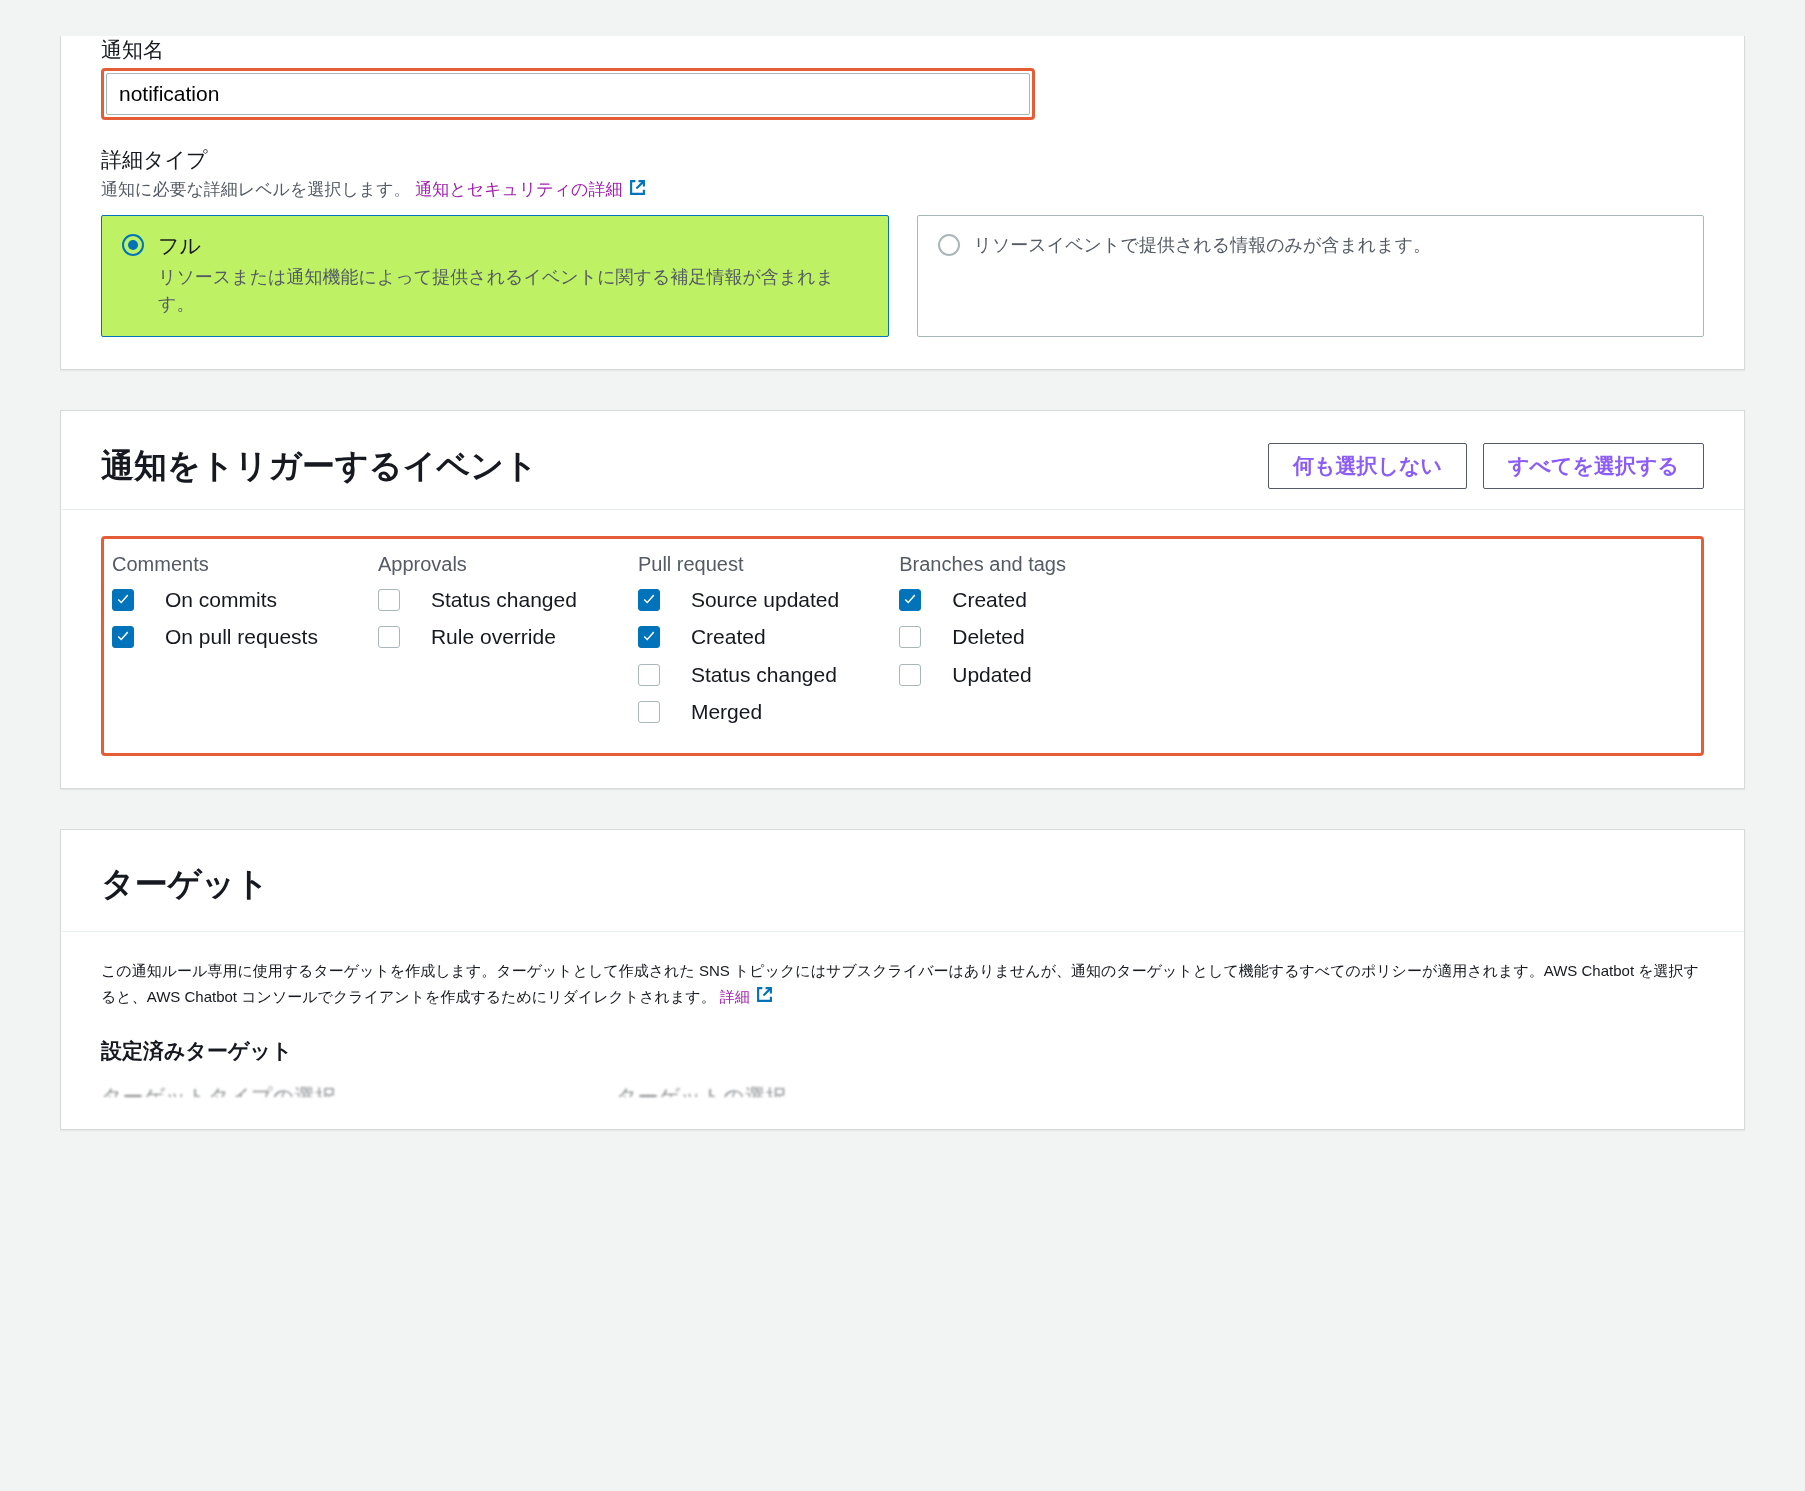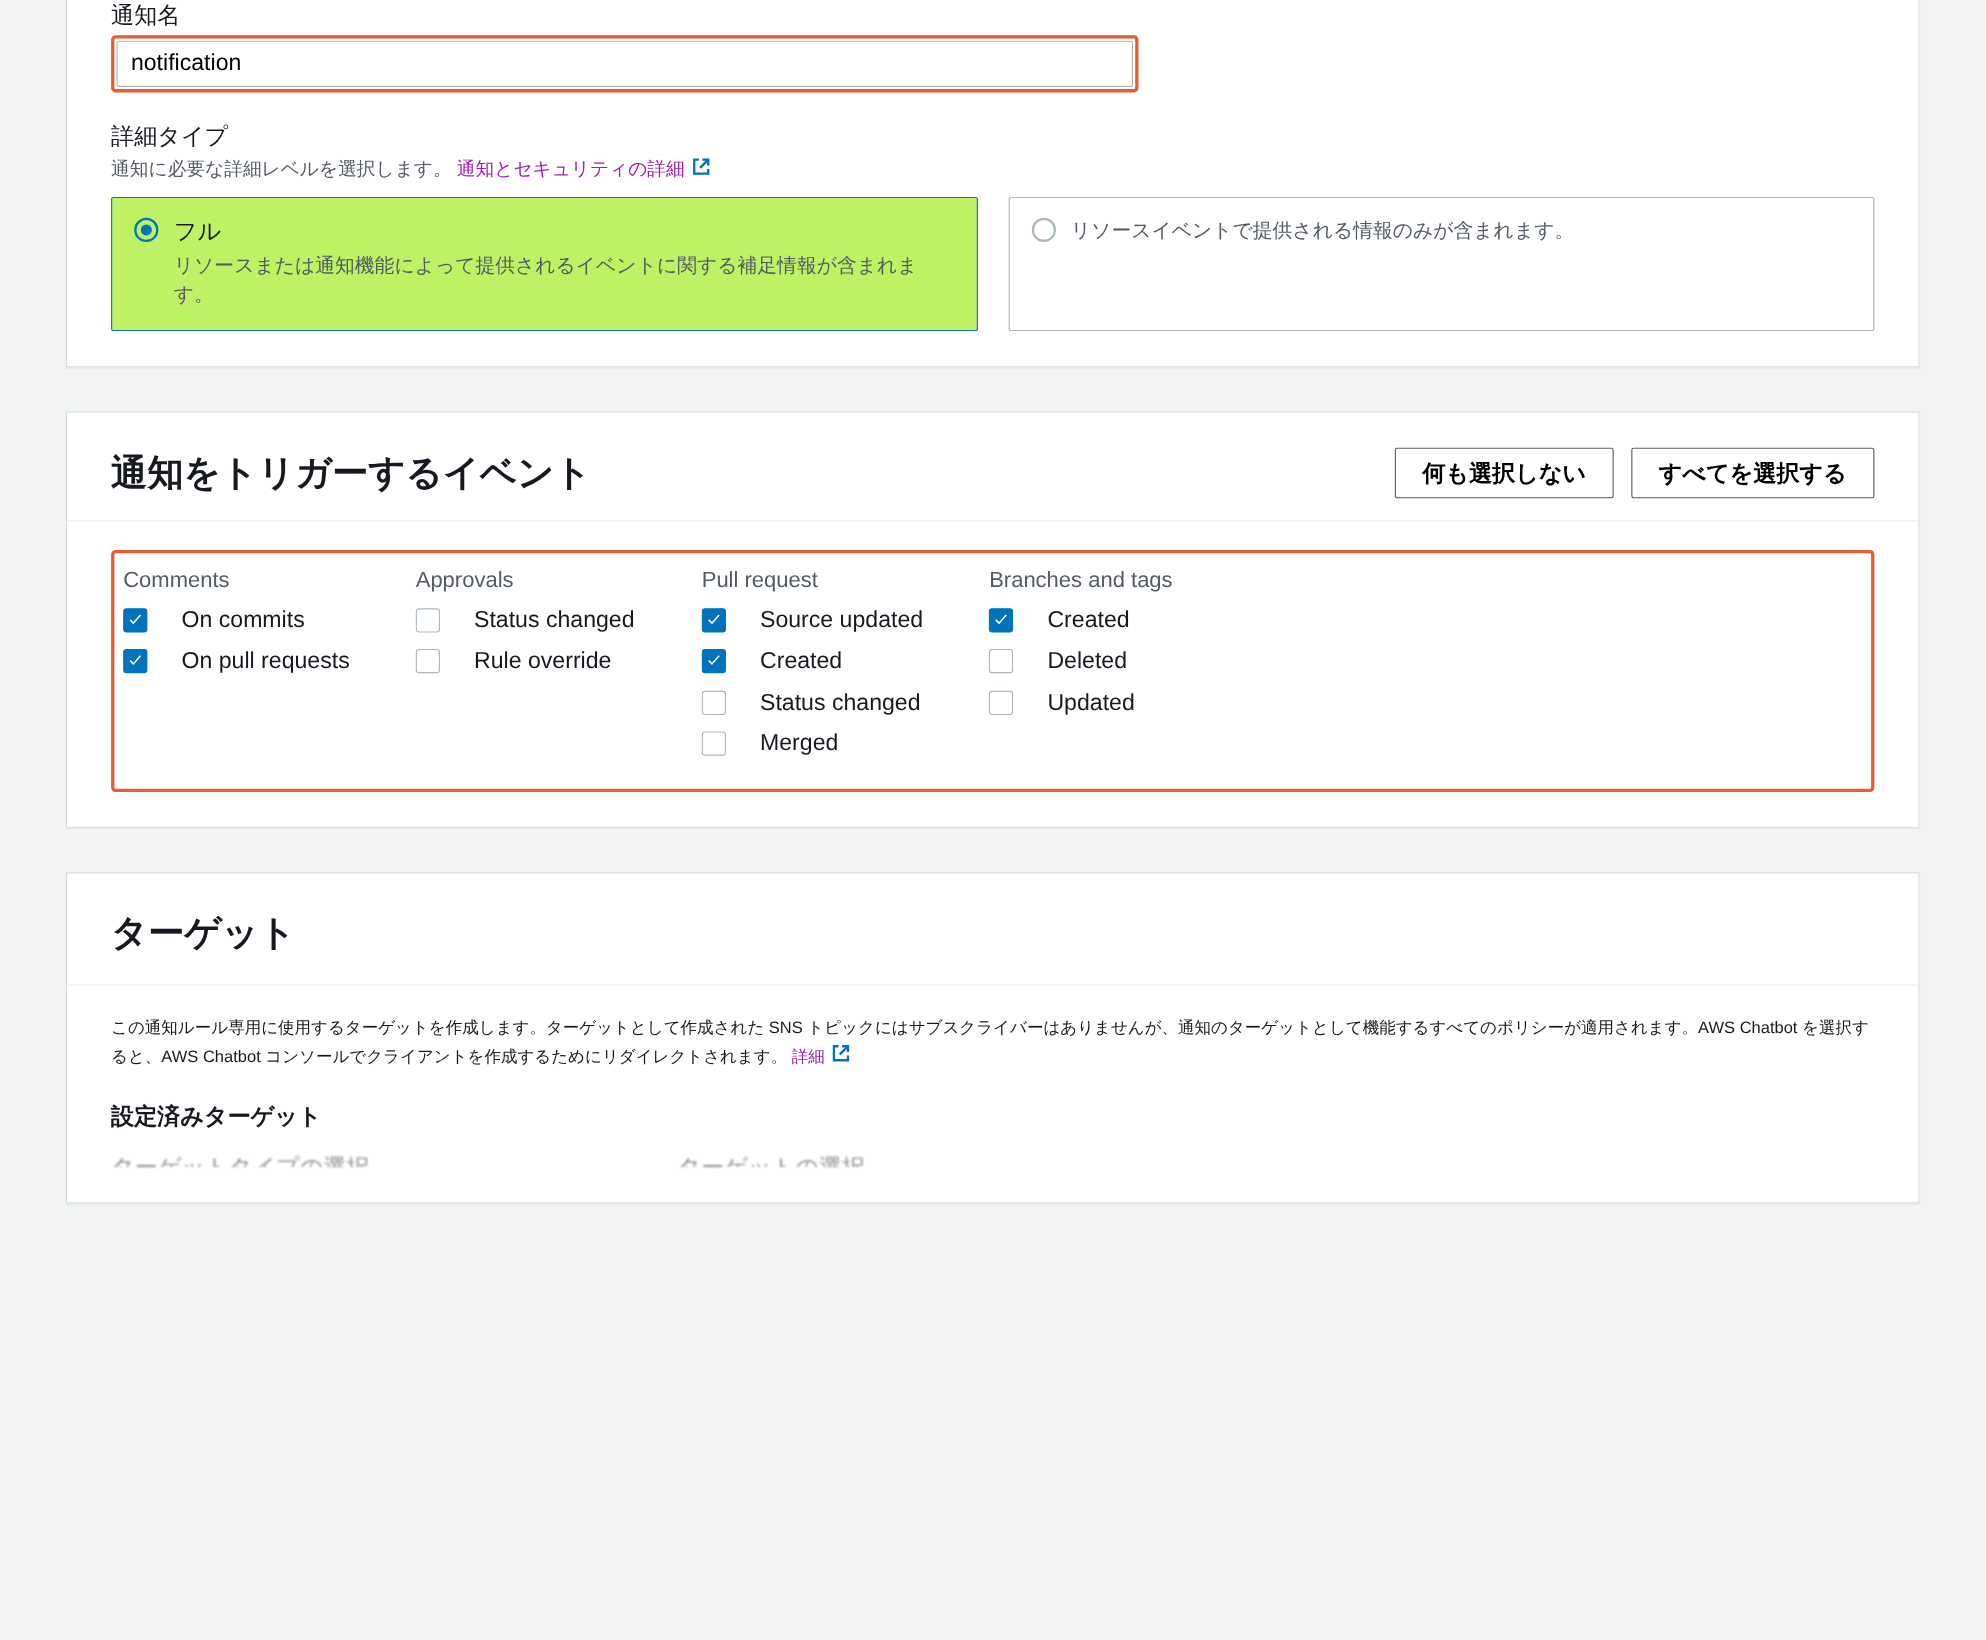--- a/index.html
+++ b/index.html
@@ -11,20 +11,21 @@
     color: #16191f;
     font-size: 21px;
   }
   .container { padding: 0 60px 0 60px; }
   .panel {
     background: #fff;
     border: 1px solid #d5dbdb;
     margin-bottom: 40px;
     padding: 32px 40px;
     box-shadow: 0 1px 1px rgba(0,0,0,0.05);
+    margin-top: 36px;
   }
   .panel.top { border-top: none; padding-top: 0; }
   .field-label { font-size: 21px; margin-bottom: 4px; }
   .field-sub { color: #545b64; font-size: 17px; margin-bottom: 8px; }
   .link { color: #a21caf; text-decoration: none; }
   .highlight-red { border: 3px solid #e55d37; border-radius: 4px; }
   .input-wrap { padding: 2px; display: inline-block; }
   input.text-input {
     width: 924px;
     font-size: 21px;
@@ -56,21 +57,21 @@
   .radio-card.selected .radio-dot::after {
     content: ""; position: absolute; top: 50%; left: 50%;
     transform: translate(-50%,-50%);
     width: 10px; height: 10px; border-radius: 50%; background: #0073bb;
   }
   .panel-header { display: flex; justify-content: space-between; align-items: center; margin-bottom: 20px; }
   .panel-title { font-size: 33px; font-weight: 700; }
   .btn {
     border: 1px solid #545b64;
     background: #fff;
-    color: #000000;
+    color: #8b5cf6;
     padding: 8px 24px;
     font-size: 21px;
     font-weight: 700;
     border-radius: 2px;
     cursor: pointer;
   }
   .btn-row { display: flex; gap: 16px; }
   hr.divider { border: none; border-top: 1px solid #eaeded; margin: 0 -40px 26px -40px; }
   .events-grid { display: flex; gap: 60px; padding: 14px 8px 18px 8px; }
   .events-col { min-width: 200px; }

